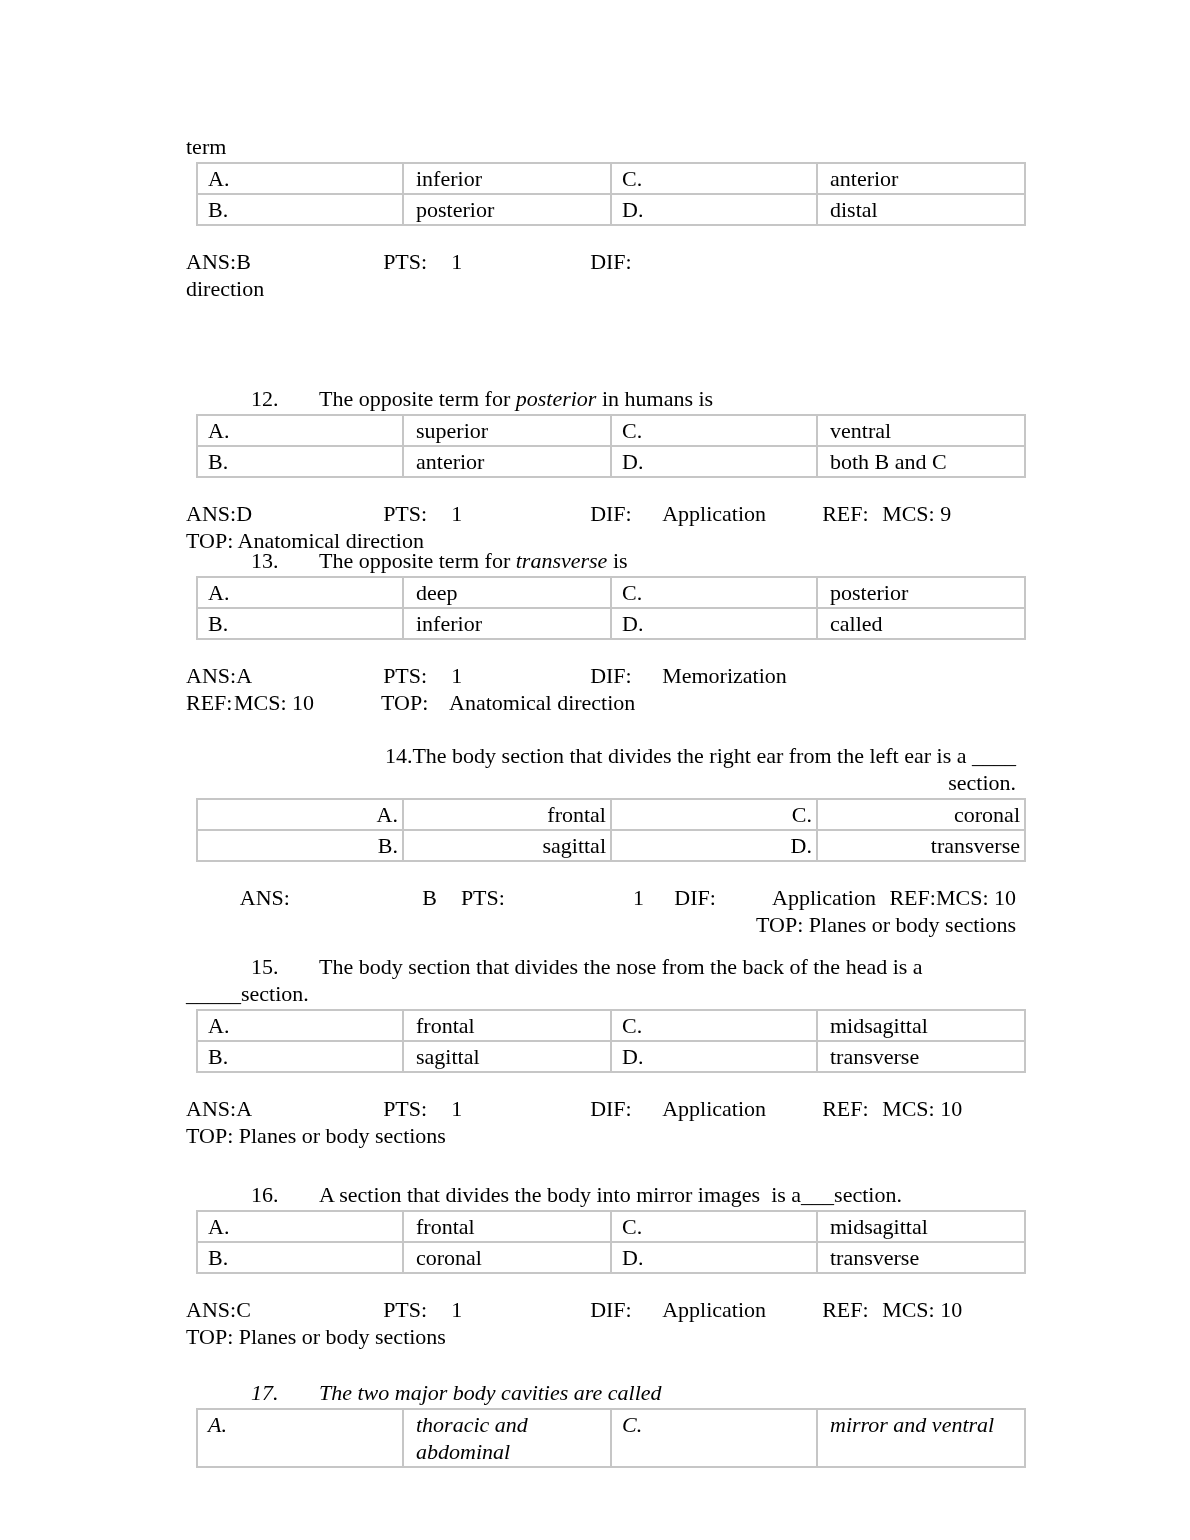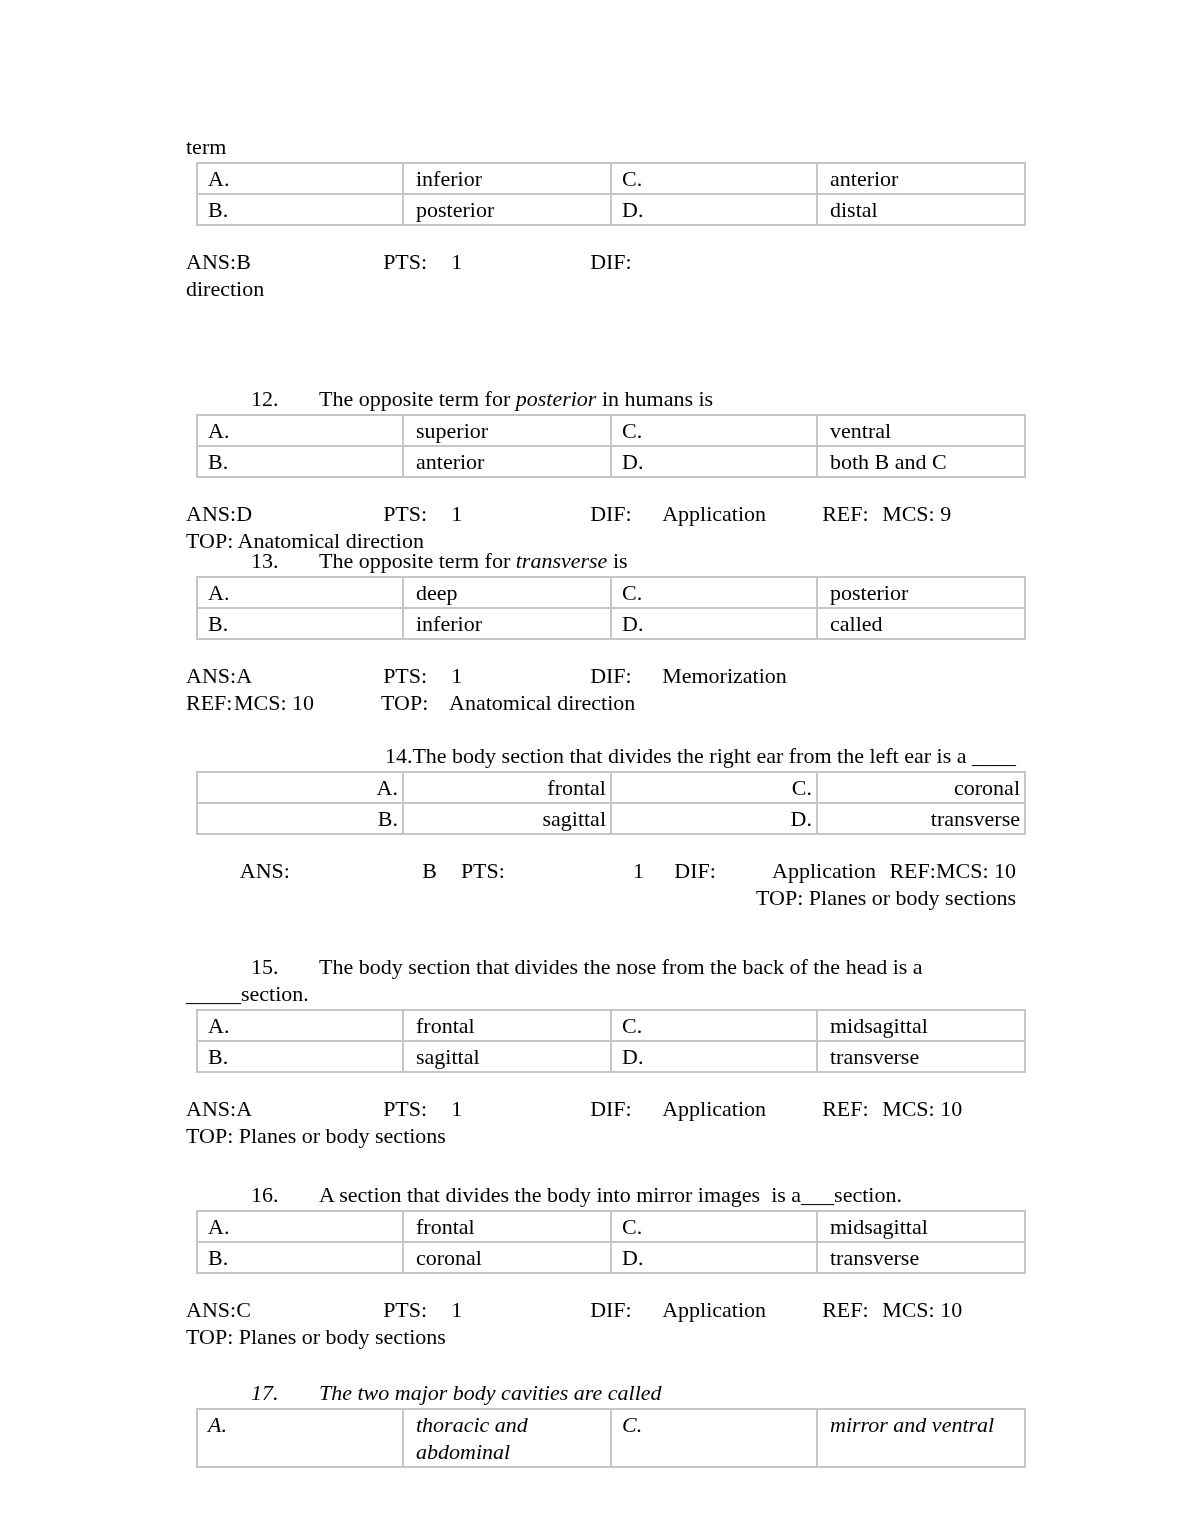--- a/index.html
+++ b/index.html
@@ -110,20 +110,21 @@
     <div class="meta-gap"></div>
     <div>
           <div class="meta-line"><span class="meta-seg" style="min-width: 48px;">ANS:</span><span class="meta-seg" style="min-width: 147px;">A</span><span class="meta-seg" style="min-width: 68px;">PTS:</span><span class="meta-seg" style="min-width: 139px;">1</span><span class="meta-seg" style="min-width: 72px;">DIF:</span><span class="meta-seg">Memorization</span></div>
           <div class="meta-line"><span class="meta-seg" style="min-width: 48px;">REF:</span><span class="meta-seg" style="min-width: 147px;">MCS: 10</span><span class="meta-seg" style="min-width: 68px;">TOP:</span><span class="meta-seg">Anatomical direction</span></div>
         </div>
   </section>
       <section class="q-block" style="top: 742px; text-align: right;">
     <div></div>
     <div>
           <div class="q-line"><span class="q-num">14.</span><span>The body section that divides the right ear from the left ear is a ____</span></div>
+          <div class="q-line"><span>section.</span></div>
         </div>
     <table class="opt-table">
           <tbody>
             <tr>
               <td class="cell-label">A.</td>
               <td class="cell-option">frontal</td>
               <td class="cell-label">C.</td>
               <td class="cell-option">coronal</td>
             </tr>
             <tr>

